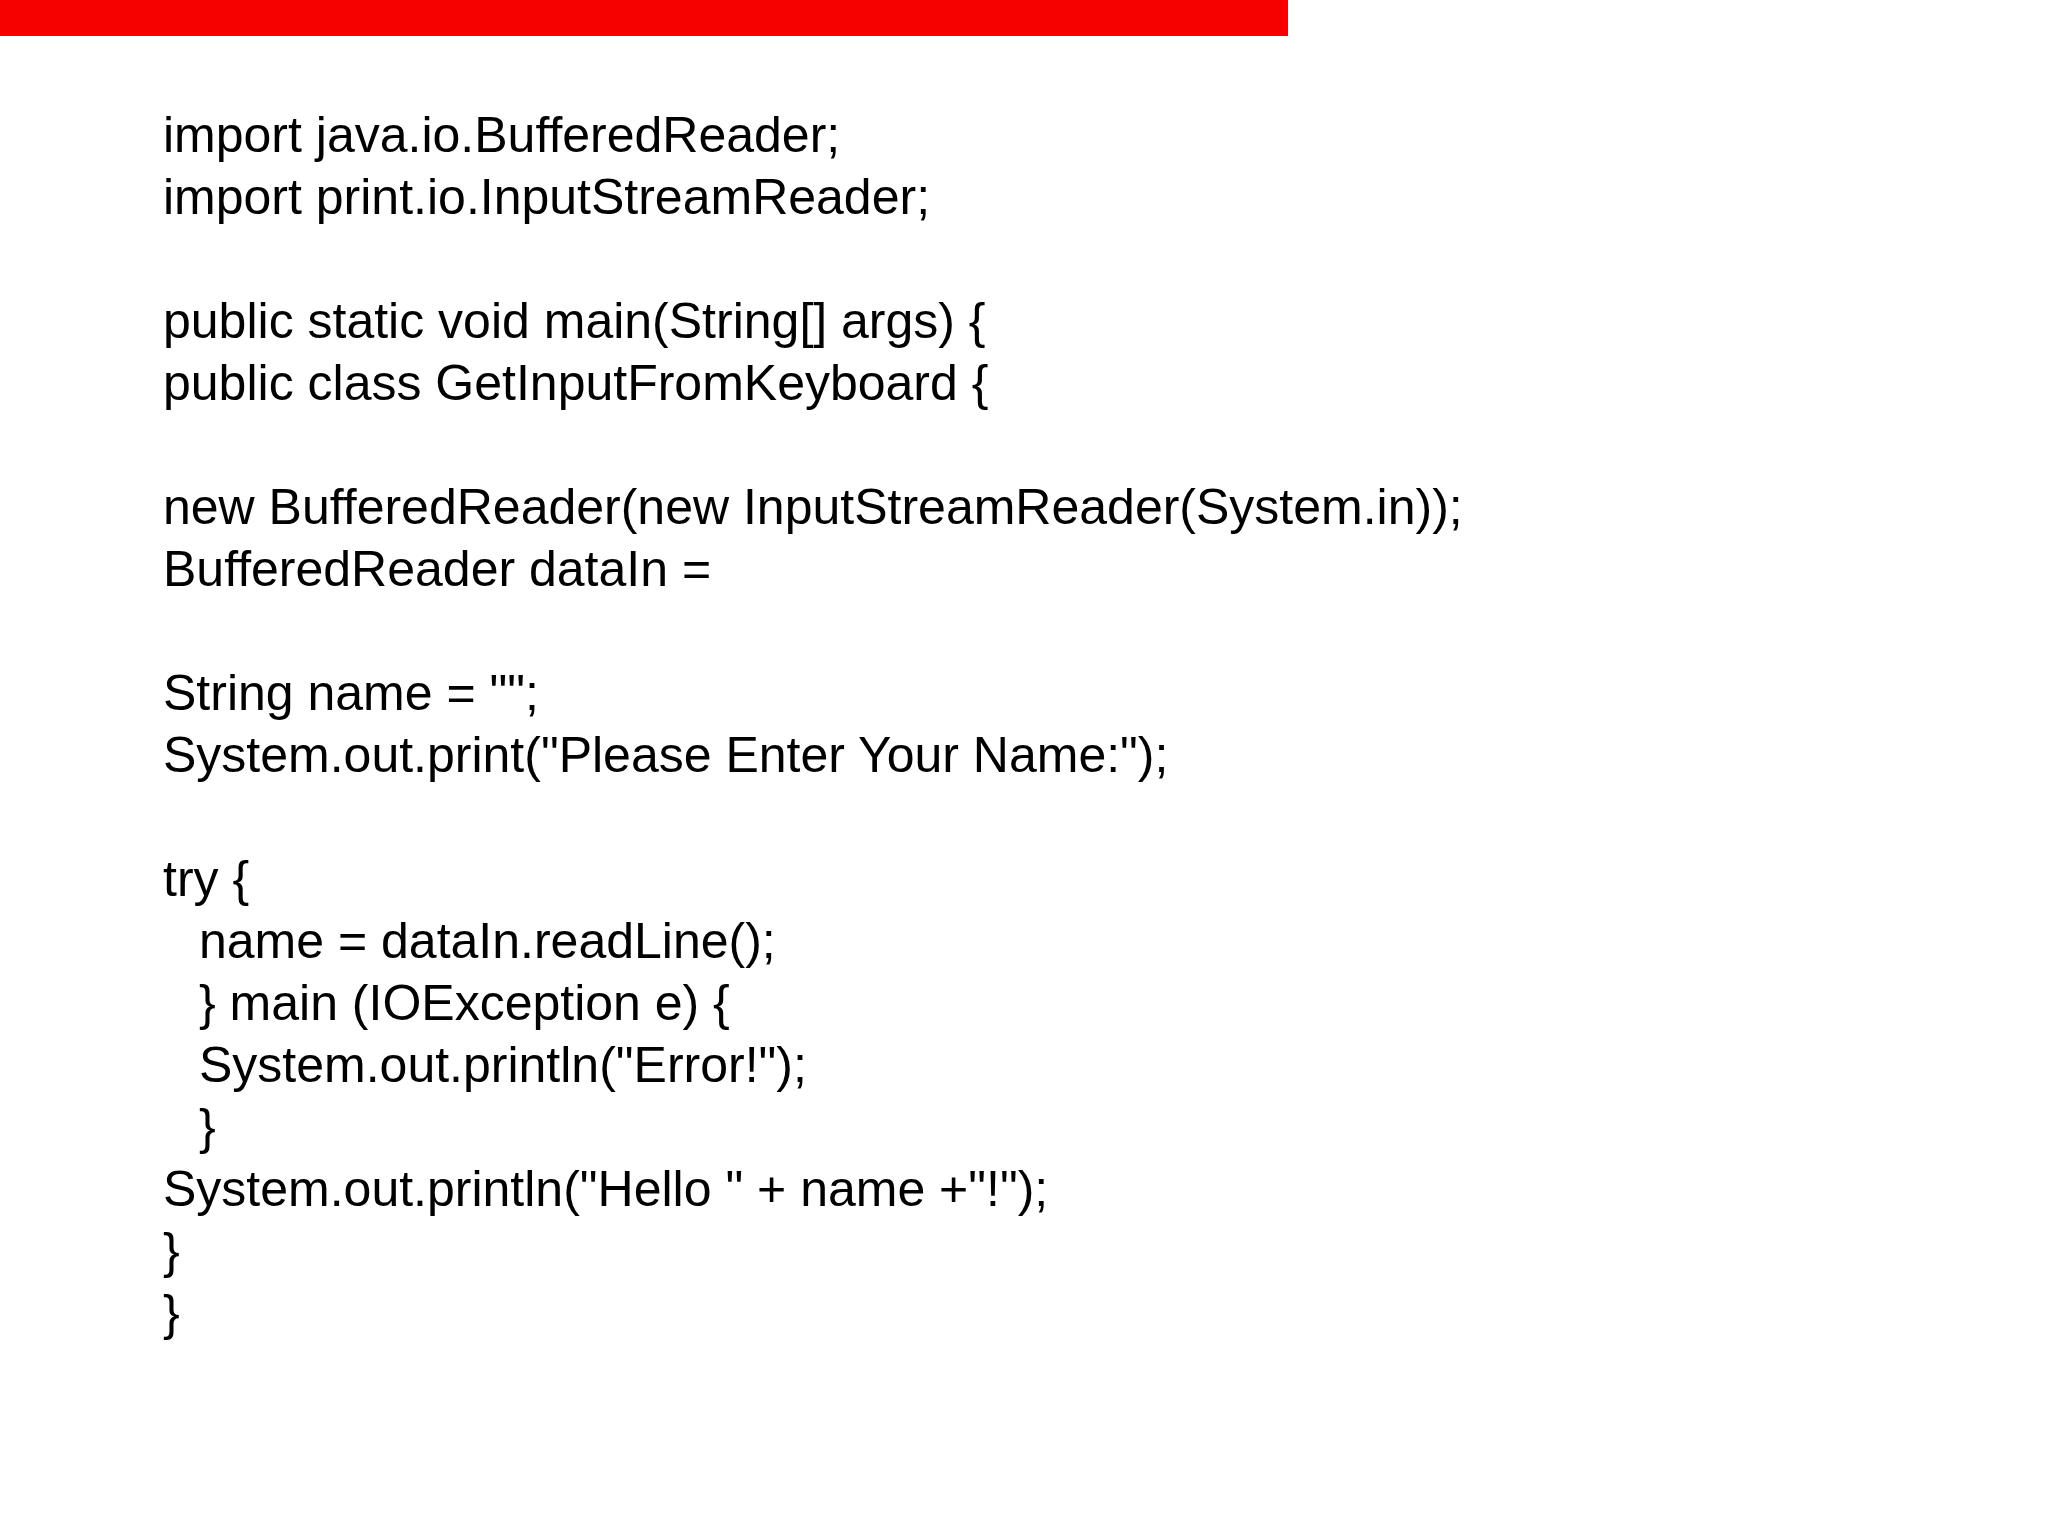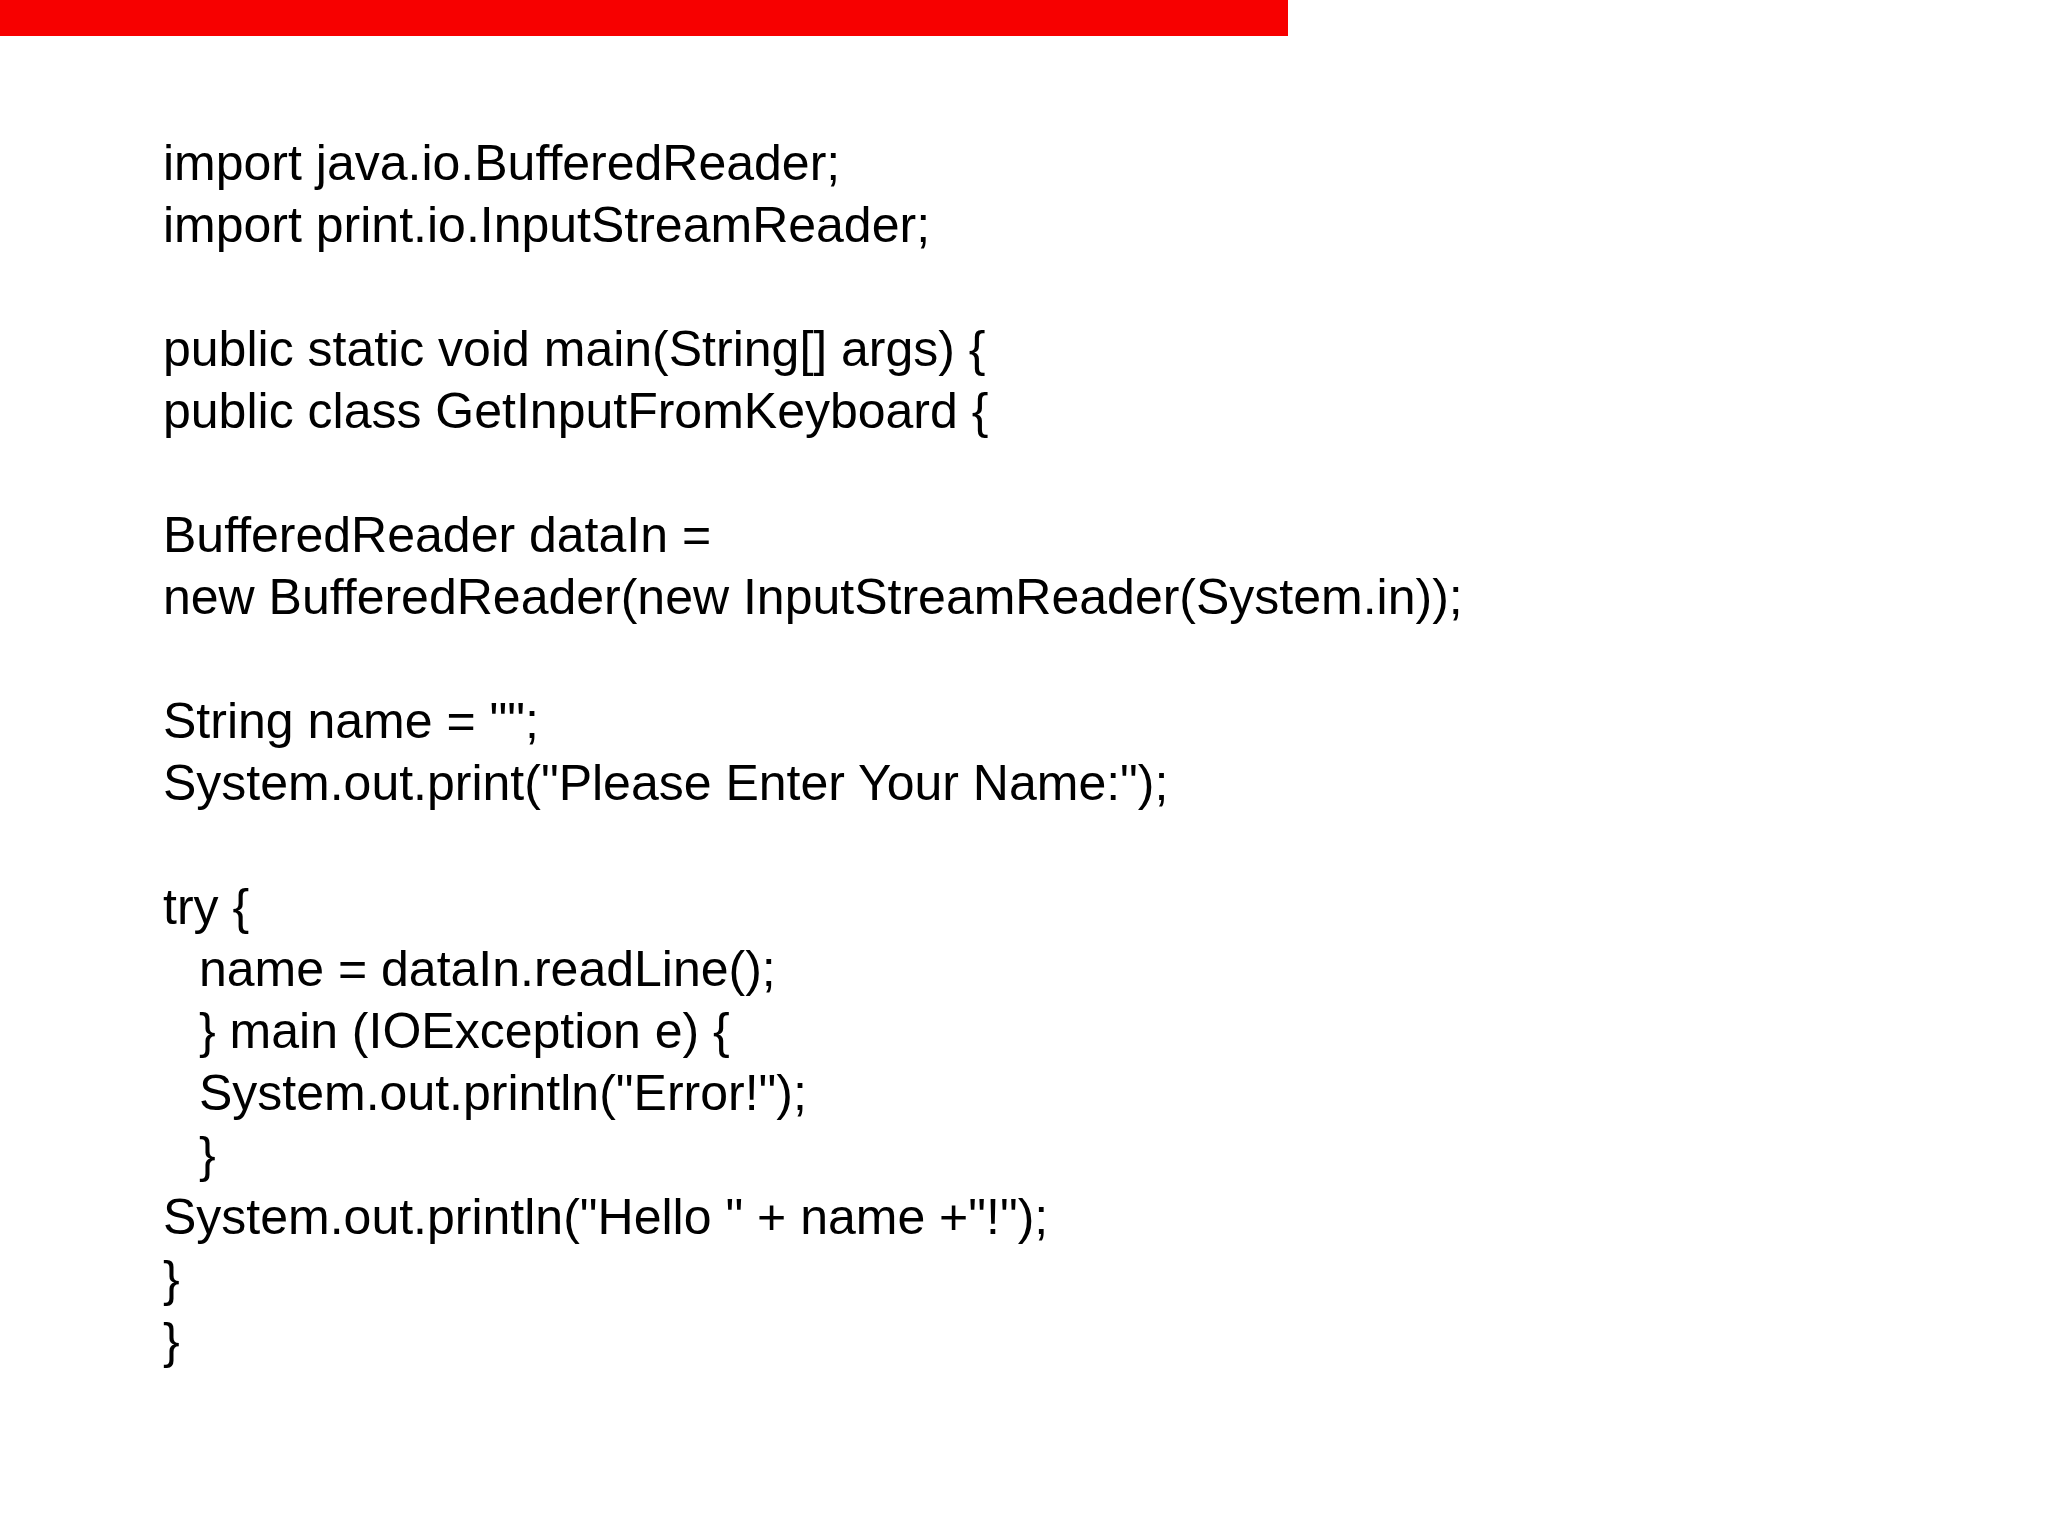--- a/index.html
+++ b/index.html
@@ -15,21 +15,21 @@
     font-family: "Liberation Sans", sans-serif;
   }
   .red-bar {
     position: absolute;
     left: 0;
     top: 0;
   }
   .code-block {
     position: absolute;
     left: 163px;
-    top: 132px;
+    top: 104px;
     font-size: 50px;
     line-height: 62px;
     letter-spacing: 0;
   }
   .code-line {
     white-space: pre;
     min-height: 62px;
   }
   .code-line.ind {
     padding-left: 36px;
@@ -40,22 +40,22 @@
 
 <div class="red-bar" style="background: rgb(247, 0, 0); width: 1288px; height: 36px;"></div>
 
 <div class="code-block" id="code-block" style="color: rgb(0, 0, 0);">
     <div class="code-line">import java.io.BufferedReader;</div>
     <div class="code-line">import print.io.InputStreamReader;</div>
     <div class="code-line"></div>
     <div class="code-line">public static void main(String[] args) {</div>
     <div class="code-line">public class GetInputFromKeyboard {</div>
     <div class="code-line"></div>
+    <div class="code-line">new BufferedReader(new InputStreamReader(System.in));</div>
     <div class="code-line">BufferedReader dataIn =</div>
-    <div class="code-line">new BufferedReader(new InputStreamReader(System.in));</div>
     <div class="code-line"></div>
     <div class="code-line">String name = "";</div>
     <div class="code-line">System.out.print("Please Enter Your Name:");</div>
     <div class="code-line"></div>
     <div class="code-line">try {</div>
     <div class="code-line ind">name = dataIn.readLine();</div>
     <div class="code-line ind">} main (IOException e) {</div>
     <div class="code-line ind">System.out.println("Error!");</div>
     <div class="code-line ind">}</div>
     <div class="code-line">System.out.println("Hello " + name +"!");</div>

